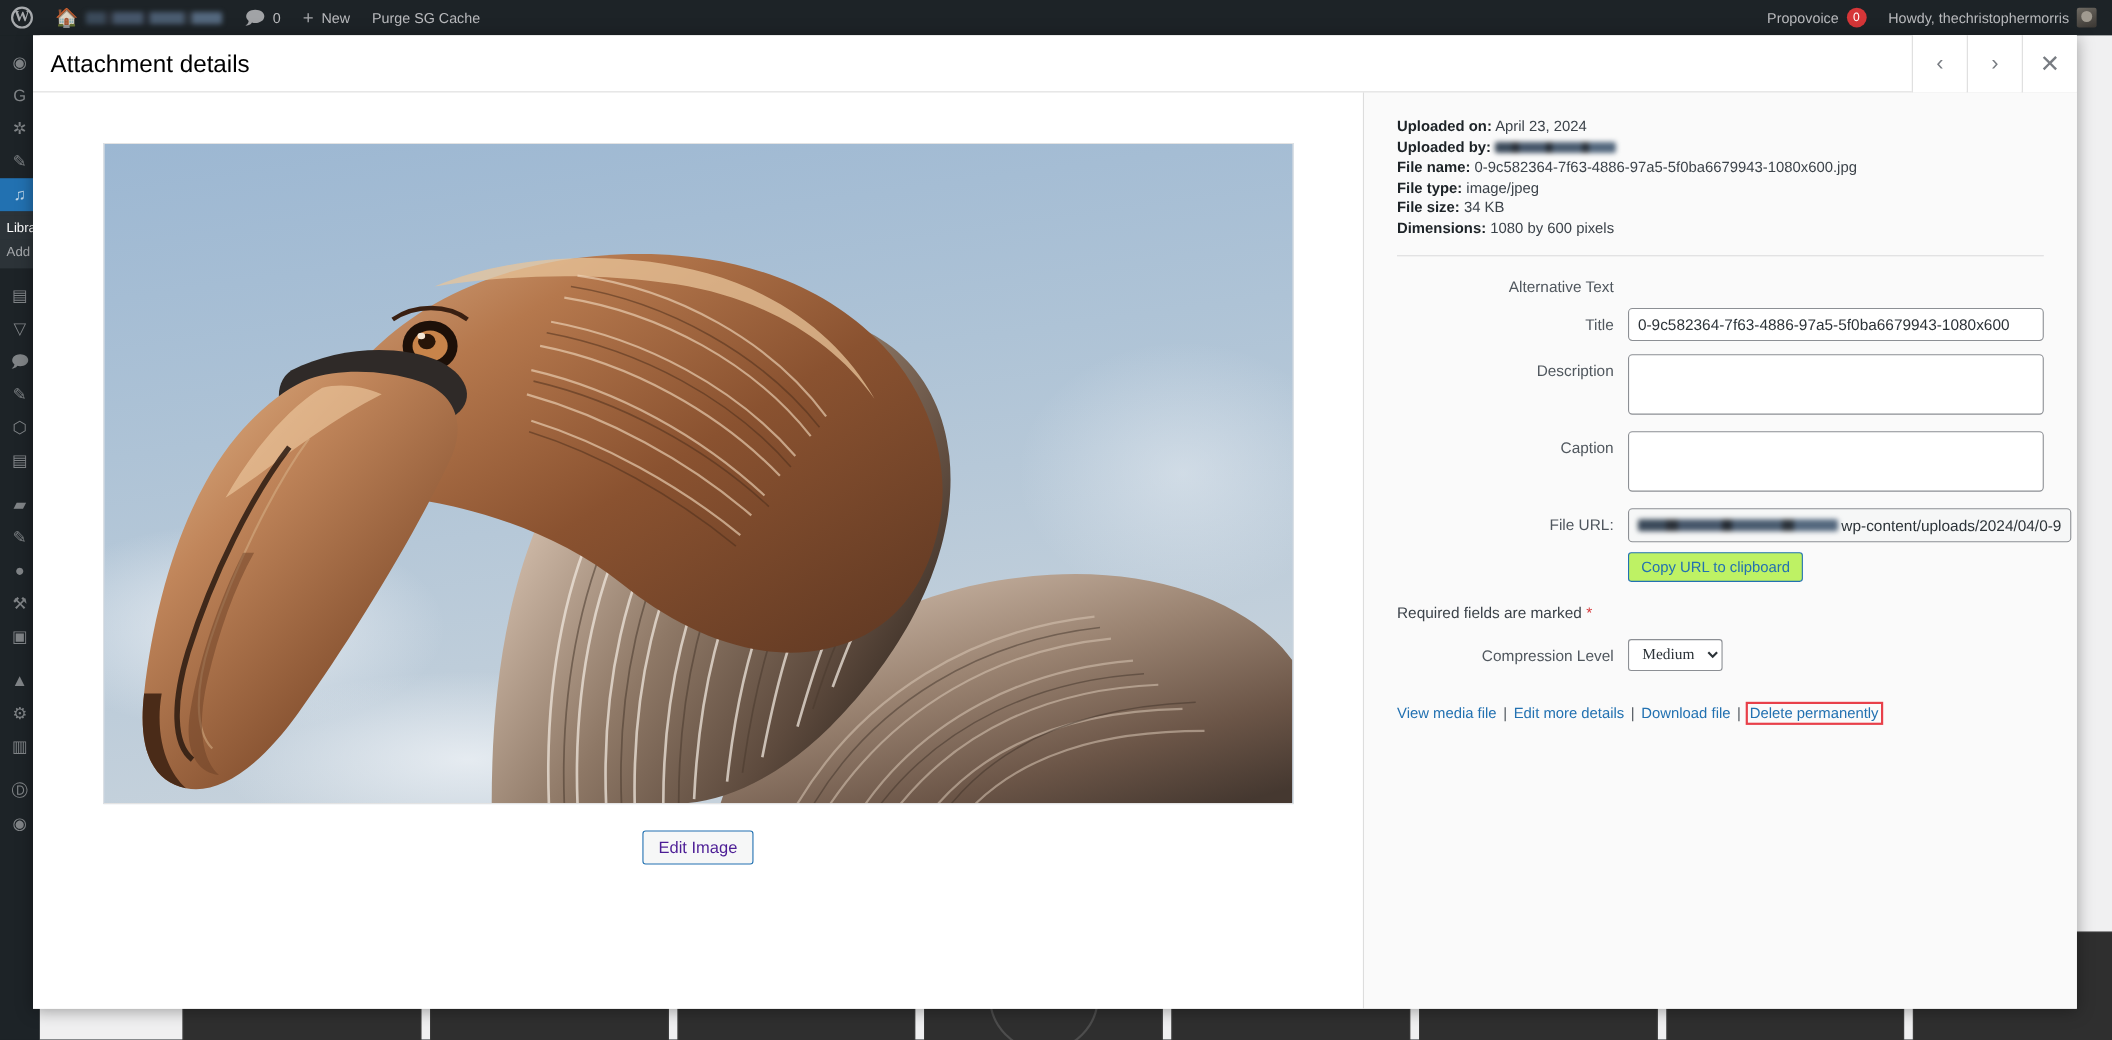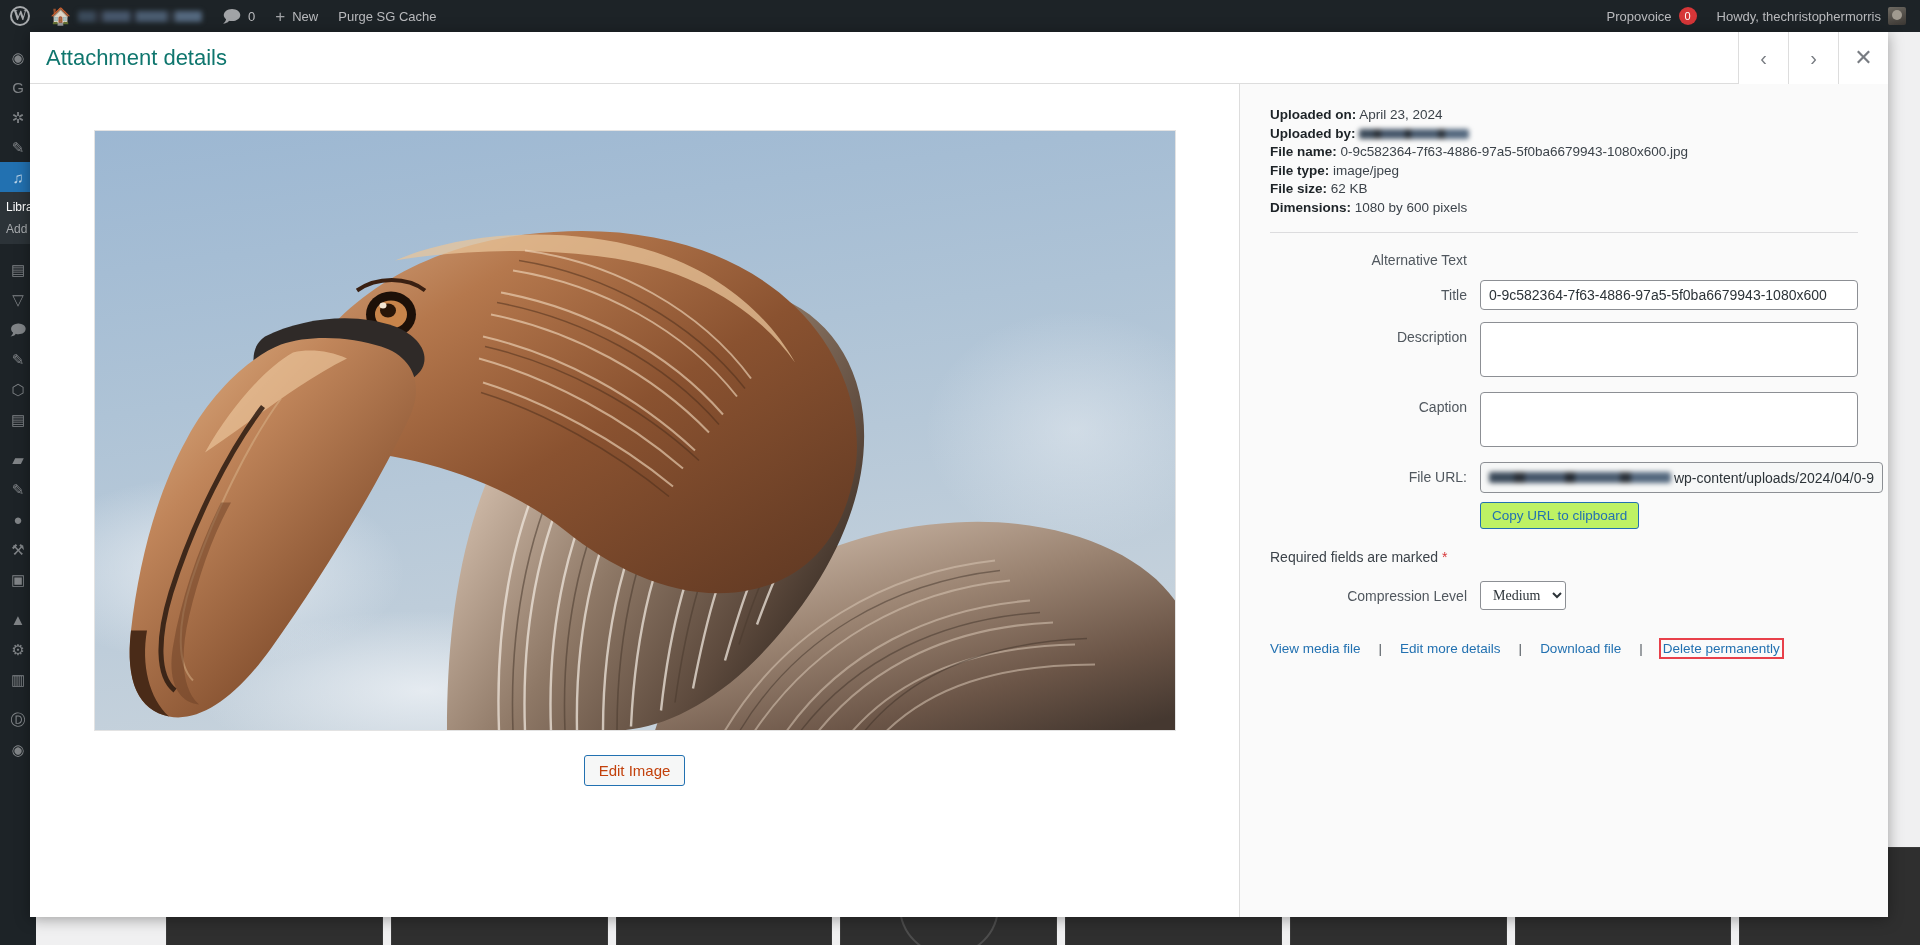--- a/index.html
+++ b/index.html
@@ -115,21 +115,21 @@
     z-index: 60;
     display: flex; flex-direction: column;
   }
   #modal-header {
     height: 52px; flex: 0 0 52px;
     border-bottom: 1px solid #ddd;
     display: flex; align-items: center;
     position: relative;
   }
   #modal-title {
-    font-size: 22px; color: #0f766e; font-weight: 400;
+    font-size: 22px; color: #000000; font-weight: 400;
     padding-left: 16px;
   }
   .hdr-btns { position: absolute; right: 0; top: 0; display: flex; height: 52px; }
   .hdr-btn {
     width: 50px; height: 52px;
     display: flex; align-items: center; justify-content: center;
     color: #787c82; font-size: 20px;
     border-left: 1px solid #ddd;
     background: #fff; cursor: pointer;
   }
@@ -149,21 +149,21 @@
     width: 1082px; height: 601px;
     border: 1px solid #e3e3e3;
     overflow: hidden; position: relative;
     background: #aec4da;
   }
   #image-frame svg { display: block; width: 100%; height: 100%; }
   #edit-image-btn {
     margin-top: 24px;
     padding: 6px 14px;
     font-size: 15px;
-    color: #c2410c;
+    color: #4c1d95;
     background: #f6f7f7;
     border: 1px solid #2271b1;
     border-radius: 3px;
     cursor: pointer;
     font-family: "Liberation Sans", sans-serif;
   }
 
   
   #attachment-info {
     flex: 1 1 auto; background: #fafafa;
@@ -218,21 +218,21 @@
   .required-note { margin-top: 20px; font-size: 14px; color: #3c434a; }
   .required-note .star { color: #d63638; }
   .select-ctl {
     font-size: 14px; padding: 5px 8px;
     border: 1px solid #8c8f94; border-radius: 3px;
     background: #fff; color: #2c3338;
     font-family: Liberation Serif, serif;
   }
   #actions-row {
     margin-top: 30px; font-size: 13.5px; color: #2271b1;
-    display: flex; align-items: center; gap: 12px; position: relative;
+    display: flex; align-items: center; gap: 0; position: relative;
   }
   #actions-row a { color: #2271b1; text-decoration: none; }
   .act-sep { color: #50575e; margin: 0 6px; }
   .delete-link {
     outline: 2px solid #e8404a;
     padding: 1px 2px;
     position: relative;
   }
 </style>
 </head>
@@ -513,21 +513,21 @@
       <div class="meta-line">
         <b>File name:</b>
         <span>0-9c582364-7f63-4886-97a5-5f0ba6679943-1080x600.jpg</span>
       </div>
       <div class="meta-line">
         <b>File type:</b>
         <span>image/jpeg</span>
       </div>
       <div class="meta-line">
         <b>File size:</b>
-        <span>62 KB</span>
+        <span>34 KB</span>
       </div>
       <div class="meta-line">
         <b>Dimensions:</b>
         <span>1080 by 600 pixels</span>
       </div>
 
       <hr class="hr">
 
       <div class="field-row">
         <div class="field-label">Alternative Text</div>

